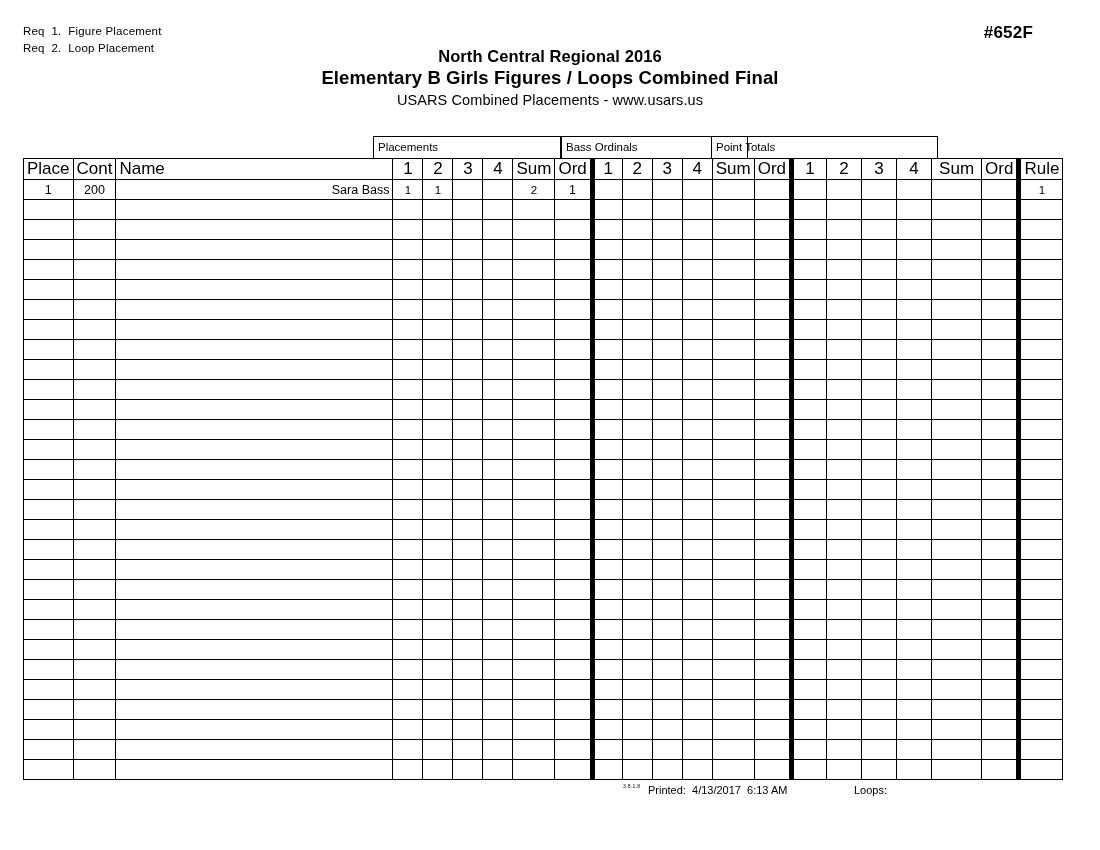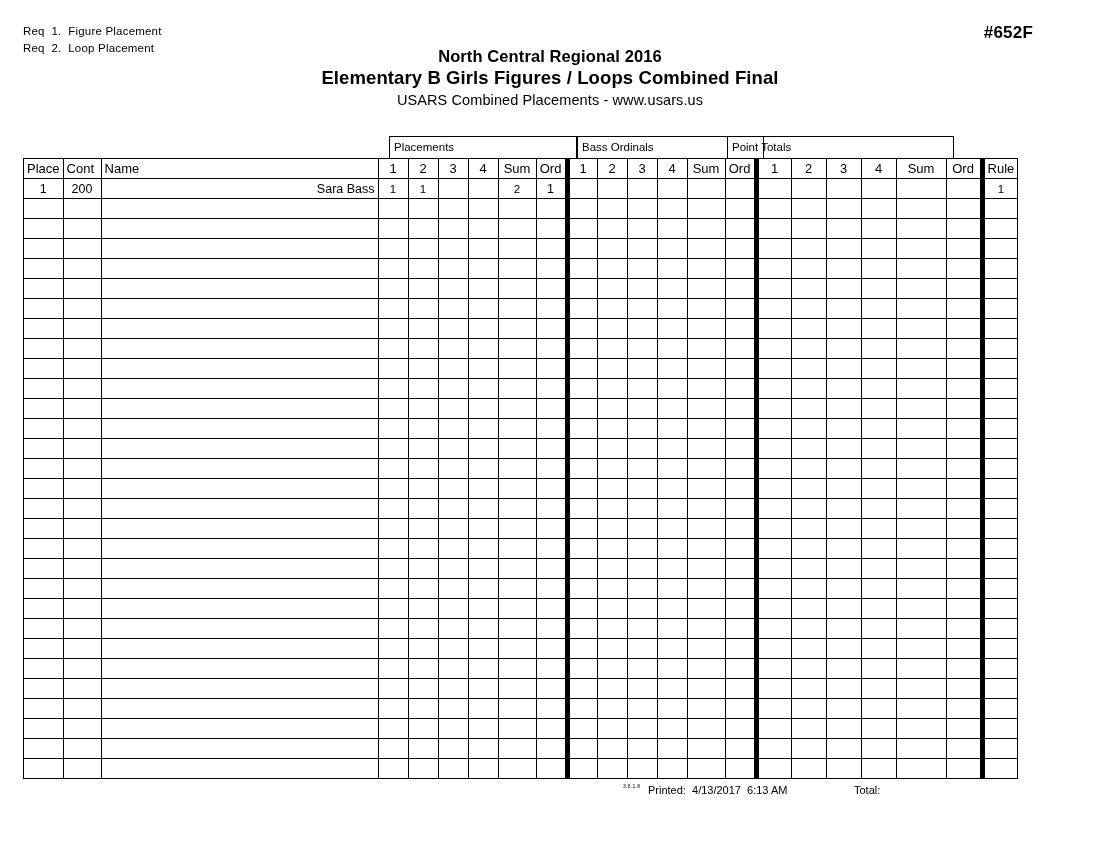--- a/index.html
+++ b/index.html
@@ -82,21 +82,20 @@
     top: 0;
     height: 22px;
     box-sizing: border-box;
     border-top: 1.5px solid #000;
     border-left: 1.5px solid #000;
     border-right: 1.5px solid #000;
     font-size: 11.5px;
     line-height: 20px;
     padding-left: 4px;
     white-space: nowrap;
-    margin-left: 16px;
   }
   #group-placements { left: 350px; width: 188px; }
   #group-ordinals   { left: 538px; width: 187px; }
   #group-points     { left: 688px; width: 227px; }
 
   
   #sheet-table {
     position: absolute;
     left: 23px;
     top: 158px;
@@ -108,21 +107,21 @@
     border: 1px solid #000;
     height: 20px;
     padding: 0 3px;
     font-weight: normal;
     overflow: hidden;
     white-space: nowrap;
     box-sizing: border-box;
   }
   #sheet-table thead th {
     text-align: center;
-    font-size: 13px;
+    font-size: 17px;
     height: 20px;
   }
   #sheet-table thead th.th-left { text-align: left; }
   .sep-right { border-right: 5px solid #000 !important; }
 
   
   .c-place { width: 33px; }
   .c-cont  { width: 38px; }
   .c-name  { width: 277px; }
   .c-num   { width: 30px; }
@@ -937,14 +936,14 @@
         <td class="c-psum cell-thin"></td>
         <td class="c-pord sep-right cell-thin"></td>
         <td class="c-rule cell-thin"></td>
       </tr>
     </tbody>
 </table>
 
 <div id="footer">
   <div id="version-tag">3.8.1.8</div>
   <div id="printed-label">Printed:  4/13/2017  6:13 AM</div>
-  <div id="scorer-label">Total:</div>
+  <div id="scorer-label">Loops:</div>
 </div>
 
 </body></html>

